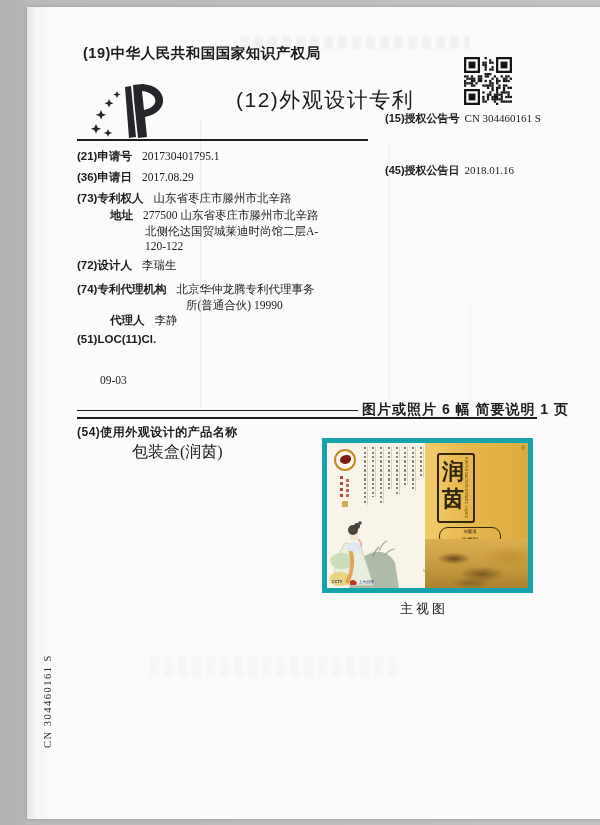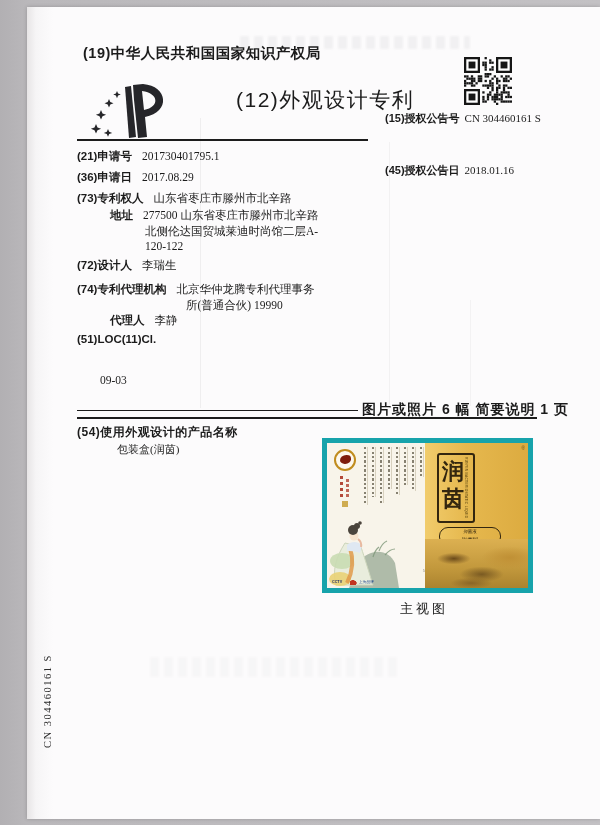--- a/index.html
+++ b/index.html
@@ -18,21 +18,21 @@
   .serif{font-family:"Liberation Serif",serif;}
   .rule{position:absolute;background:#1c1c1c;}
   .row{position:absolute;font-size:11.5px;white-space:nowrap;}
   .row .val{margin-left:10px;}
   .hdr-office{position:absolute;left:83px;top:44px;font-size:14.5px;font-weight:bold;letter-spacing:.5px;}
   .doc-type{position:absolute;left:236px;top:86px;font-size:21px;font-weight:normal;letter-spacing:1.5px;}
   .pubrow{position:absolute;font-size:11px;white-space:nowrap;}
   .pubrow .val{margin-left:5px;}
   .figs-note{position:absolute;left:362px;top:401px;width:176px;font-size:14px;font-weight:bold;letter-spacing:1px;white-space:nowrap;}
   .p54{position:absolute;left:77px;top:424px;font-size:12px;font-weight:bold;letter-spacing:.5px;}
-  .p54v{position:absolute;left:117px;top:442px;font-size:11px;}
+  .p54v{position:absolute;left:132px;top:442px;font-size:16px;}
   .edge-no{
     position:absolute;left:42px;top:748px;transform:rotate(-90deg);transform-origin:left top;
     font-size:10.5px;letter-spacing:1.5px;color:#2b2b2b;font-family:"Liberation Serif",serif;white-space:nowrap;
   }
   
   .figure-box{
     position:absolute;left:322px;top:438px;width:201px;height:145px;
     border:5px solid var(--teal,#17a3ab);background:#f8f4ea;
   }
   .pkg{position:relative;width:100%;height:100%;overflow:hidden;}

